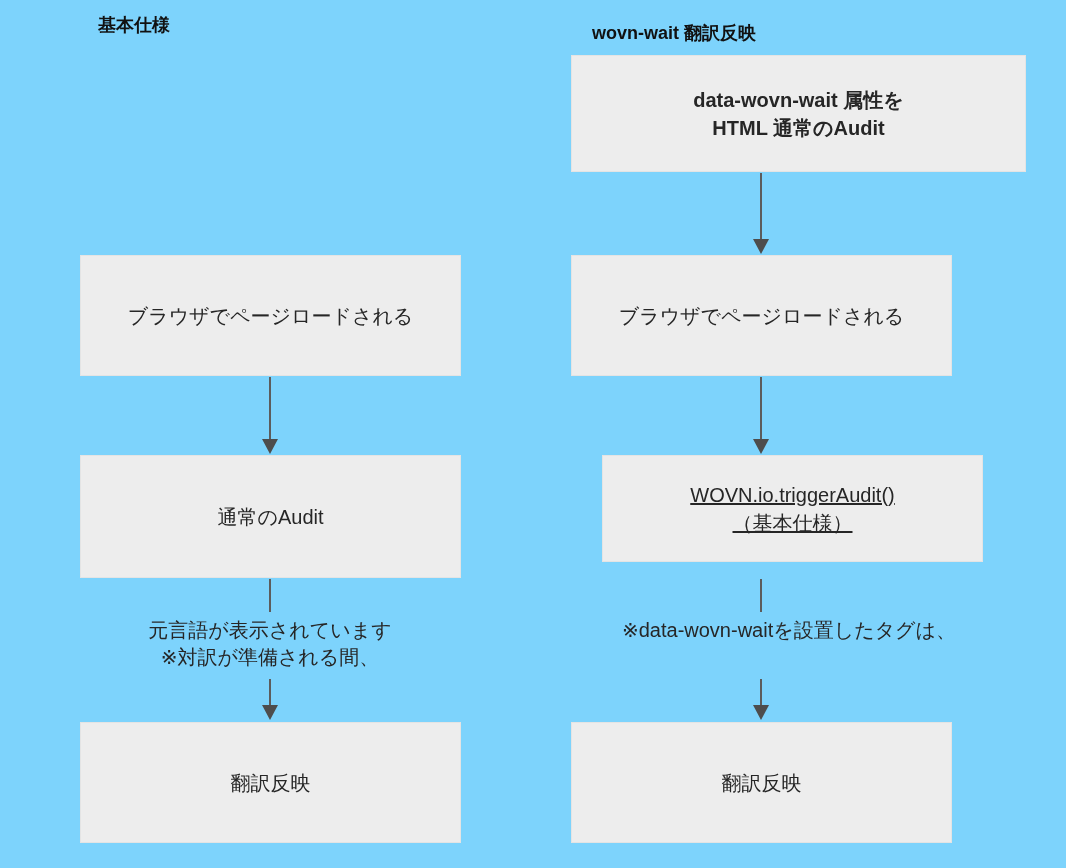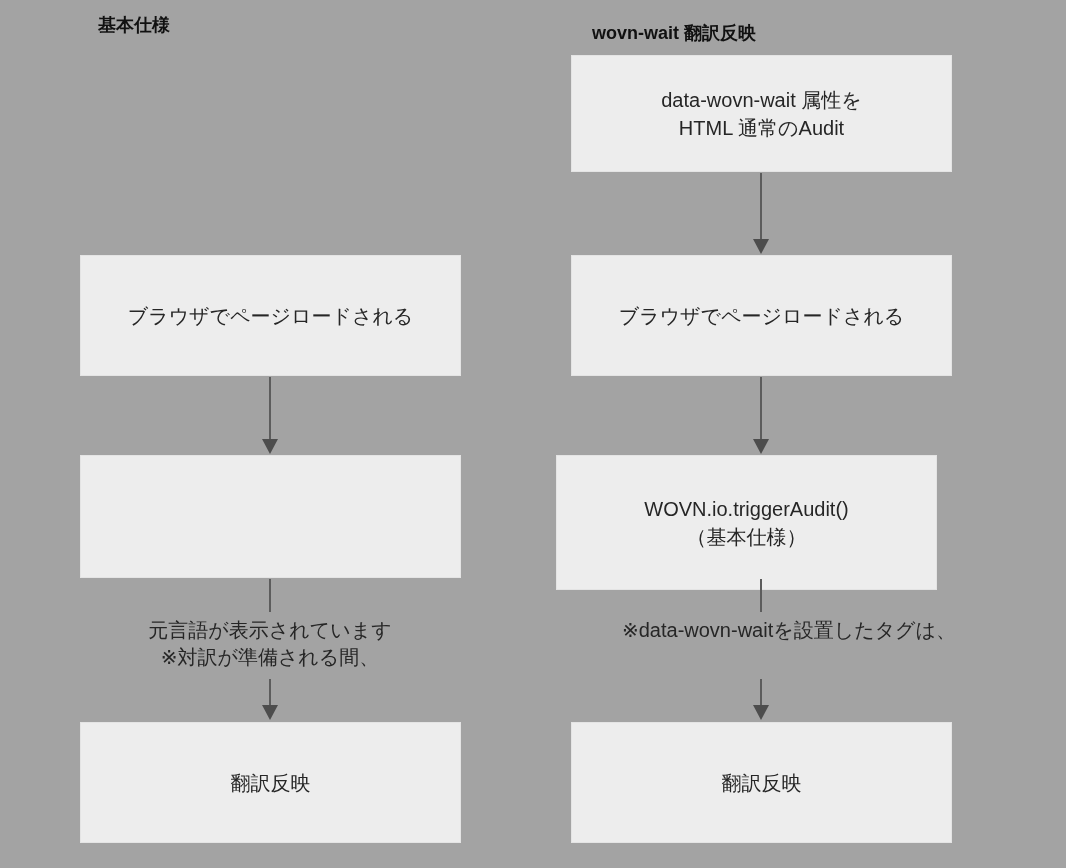--- a/index.html
+++ b/index.html
@@ -4,21 +4,21 @@
 <style>
   html, body {
     margin: 0;
     padding: 0;
     background: #ffffff;
   }
   .canvas {
     position: relative;
     width: 1066px;
     height: 868px;
-    background: #a3a3a3;
+    background: #7dd3fc;
     font-family: "Liberation Sans", "DejaVu Sans", sans-serif;
     overflow: hidden;
   }
   .col-title {
     position: absolute;
     font-size: 18px;
     line-height: 24px;
     font-weight: bold;
     color: #111111;
     white-space: nowrap;
@@ -80,59 +80,60 @@
     <div>
       <span class="ln">ブラウザでページロードされる</span>
     </div>
   </div>
 
   <div class="vline" style="left:270px; top:377px; height:64px;"></div>
   <div class="arrowhead" style="left:270px; top:439px;"></div>
 
   <div class="box" style="left:80px; top:455px; width:381px; height:123px;">
     <div>
+      <span class="ln">通常のAudit</span>
     </div>
   </div>
 
   <div class="vline" style="left:270px; top:579px; height:33px;"></div>
 
   <div class="edge-note" style="left:270px; top:617px;">
     <span class="ln">元言語が表示されています</span>
     <span class="ln">※対訳が準備される間、</span>
   </div>
 
   <div class="vline" style="left:270px; top:679px; height:28px;"></div>
   <div class="arrowhead" style="left:270px; top:705px;"></div>
 
   <div class="box" style="left:80px; top:722px; width:381px; height:121px;">
     <div>
       <span class="ln">翻訳反映</span>
     </div>
   </div>
 
-  <div class="box" style="left:571px; top:55px; width:381px; height:117px;">
+  <div class="box" style="left:571px; top:55px; width:455px; height:117px;font-weight:bold;">
     <div>
       <span class="ln">data-wovn-wait 属性を</span>
       <span class="ln">HTML 通常のAudit</span>
     </div>
   </div>
 
   <div class="vline" style="left:761px; top:173px; height:68px;"></div>
   <div class="arrowhead" style="left:761px; top:239px;"></div>
 
   <div class="box" style="left:571px; top:255px; width:381px; height:121px;">
     <div>
       <span class="ln">ブラウザでページロードされる</span>
     </div>
   </div>
 
   <div class="vline" style="left:761px; top:377px; height:64px;"></div>
   <div class="arrowhead" style="left:761px; top:439px;"></div>
 
-  <div class="box" style="left:556px; top:455px; width:381px; height:135px;">
+  <div class="box" style="left:602px; top:455px; width:381px; height:107px;text-decoration:underline;">
     <div>
       <span class="ln">WOVN.io.triggerAudit()</span>
       <span class="ln">（基本仕様）</span>
     </div>
   </div>
 
   <div class="vline" style="left:761px; top:579px; height:33px;"></div>
 
   <div class="edge-note" style="left:789px; top:617px;">
     <span class="ln">※data-wovn-waitを設置したタグは、</span>

